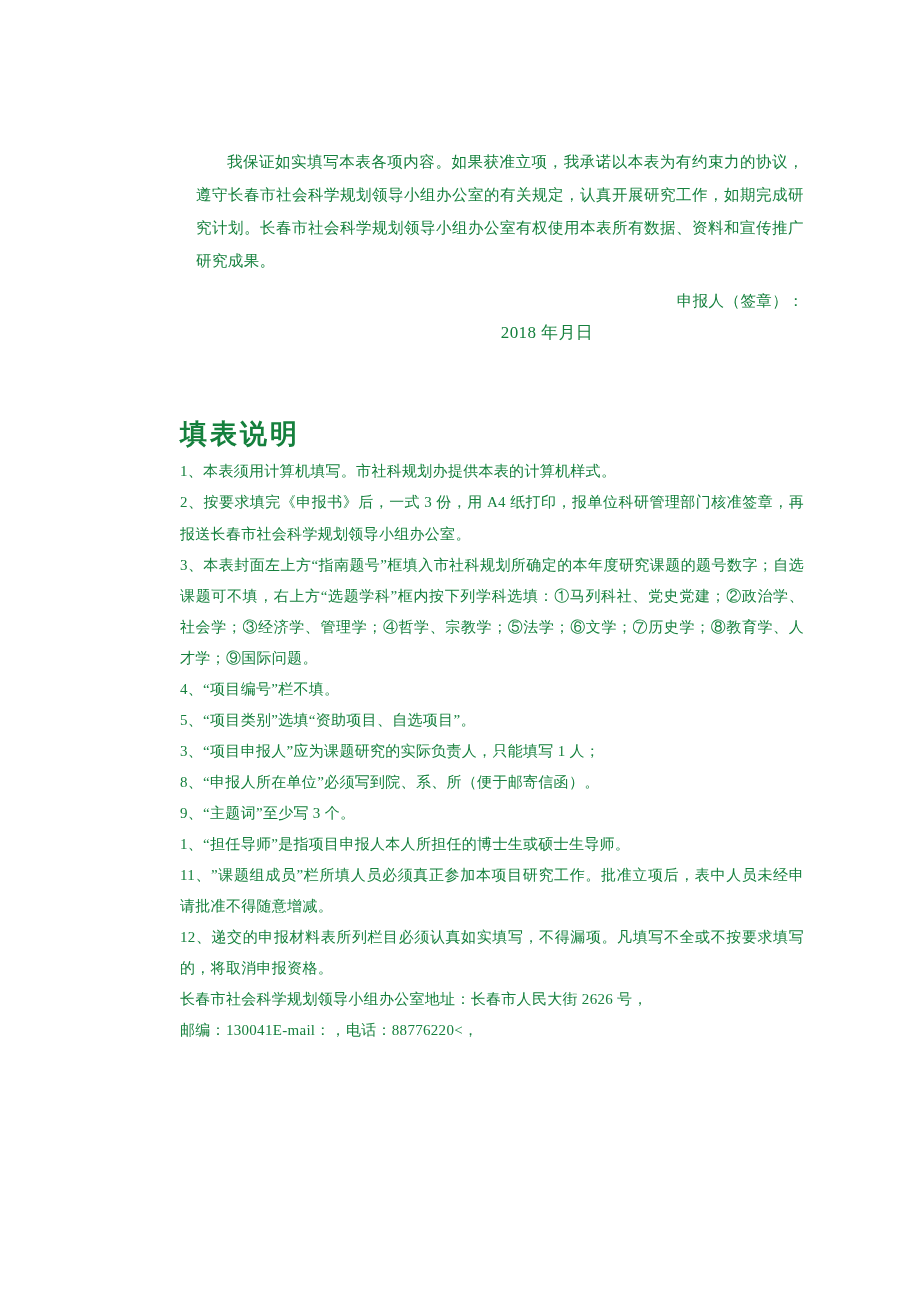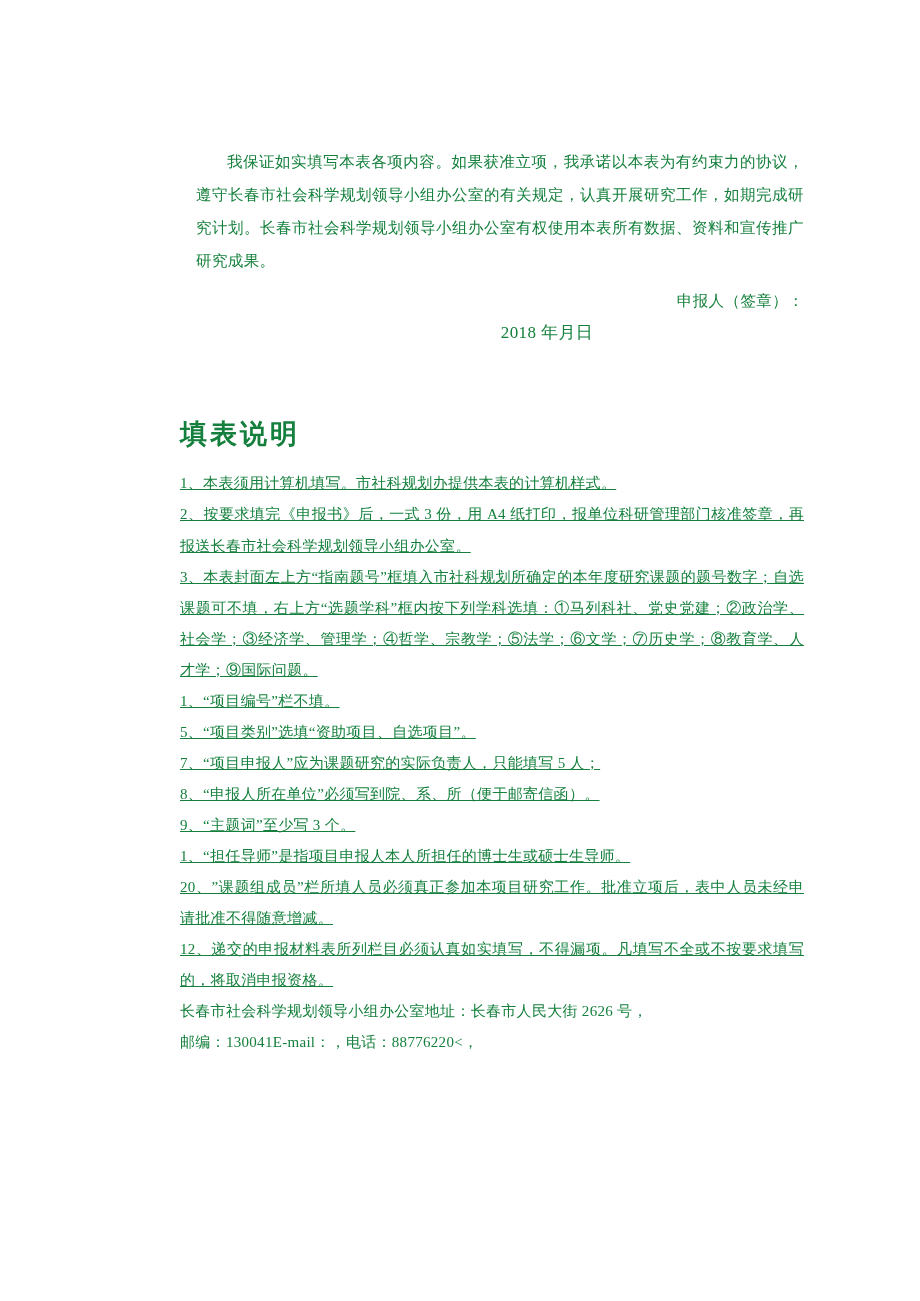--- a/index.html
+++ b/index.html
@@ -47,22 +47,21 @@
     letter-spacing: 0.4px;
   }
   .section-heading {
     margin-top: 66px;
     text-align: left;
     font-size: 27px;
     font-weight: bold;
     letter-spacing: 3px;
   }
   .notes {
-    margin-top: 16px;
-    text-decoration: underline;
+    margin-top: 4px;
   }
   .note {
     margin: 0;
     font-size: 15px;
     line-height: 2.07;
     letter-spacing: 0.3px;
     text-align: justify;
   }
   .footer-line {
     margin: 0;
@@ -82,27 +81,27 @@
     <div class="signature-line">申报人（签章）：</div>
 
     <div class="date-line">2018 年月日</div>
 
     <div class="section-heading">填表说明</div>
 
     <div class="notes">
       <p class="note">1、本表须用计算机填写。市社科规划办提供本表的计算机样式。</p>
       <p class="note">2、按要求填完《申报书》后，一式 3 份，用 A4 纸打印，报单位科研管理部门核准签章，再报送长春市社会科学规划领导小组办公室。</p>
       <p class="note">3、本表封面左上方“指南题号”框填入市社科规划所确定的本年度研究课题的题号数字；自选课题可不填，右上方“选题学科”框内按下列学科选填：①马列科社、党史党建；②政治学、社会学；③经济学、管理学；④哲学、宗教学；⑤法学；⑥文学；⑦历史学；⑧教育学、人才学；⑨国际问题。</p>
-      <p class="note">1、“项目编号”栏不填。</p>
+      <p class="note">4、“项目编号”栏不填。</p>
       <p class="note">5、“项目类别”选填“资助项目、自选项目”。</p>
-      <p class="note">7、“项目申报人”应为课题研究的实际负责人，只能填写 5 人；</p>
+      <p class="note">3、“项目申报人”应为课题研究的实际负责人，只能填写 1 人；</p>
       <p class="note">8、“申报人所在单位”必须写到院、系、所（便于邮寄信函）。</p>
       <p class="note">9、“主题词”至少写 3 个。</p>
       <p class="note">1、“担任导师”是指项目申报人本人所担任的博士生或硕士生导师。</p>
-      <p class="note">20、”课题组成员”栏所填人员必须真正参加本项目研究工作。批准立项后，表中人员未经申请批准不得随意增减。</p>
+      <p class="note">11、”课题组成员”栏所填人员必须真正参加本项目研究工作。批准立项后，表中人员未经申请批准不得随意增减。</p>
       <p class="note">12、递交的申报材料表所列栏目必须认真如实填写，不得漏项。凡填写不全或不按要求填写的，将取消申报资格。</p>
     </div>
 
     <p class="footer-line">长春市社会科学规划领导小组办公室地址：长春市人民大街 2626 号，</p>
 
     <p class="footer-line">邮编：130041E-mail：，电话：88776220&lt;，</p>
 
   </div>
 </div>
 

